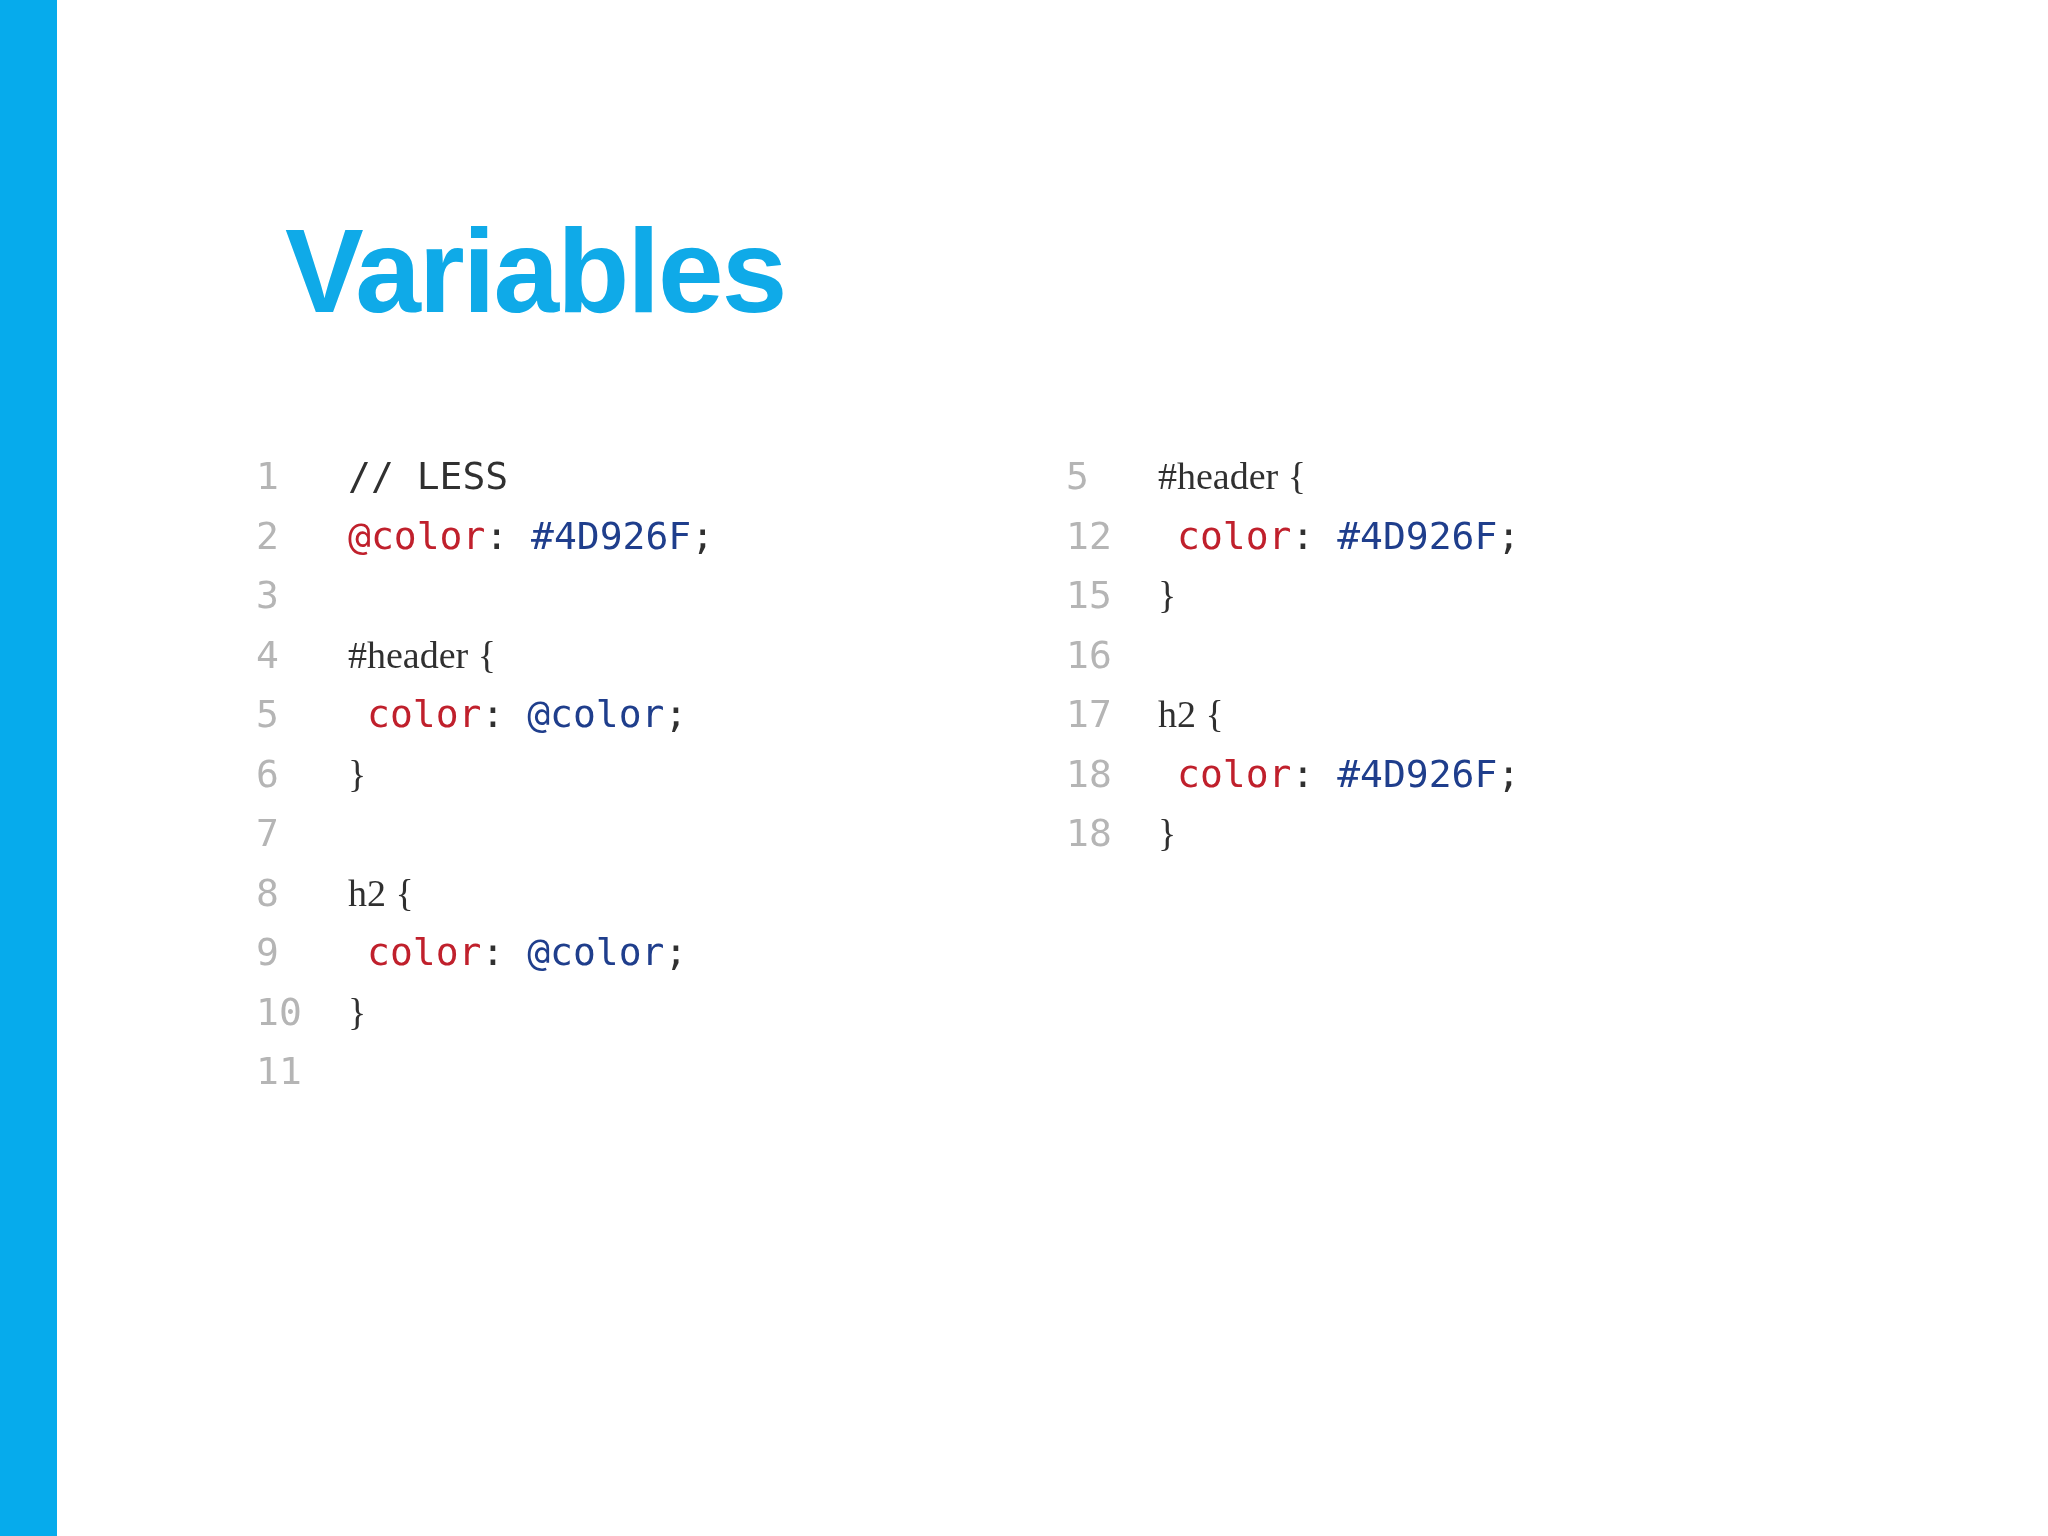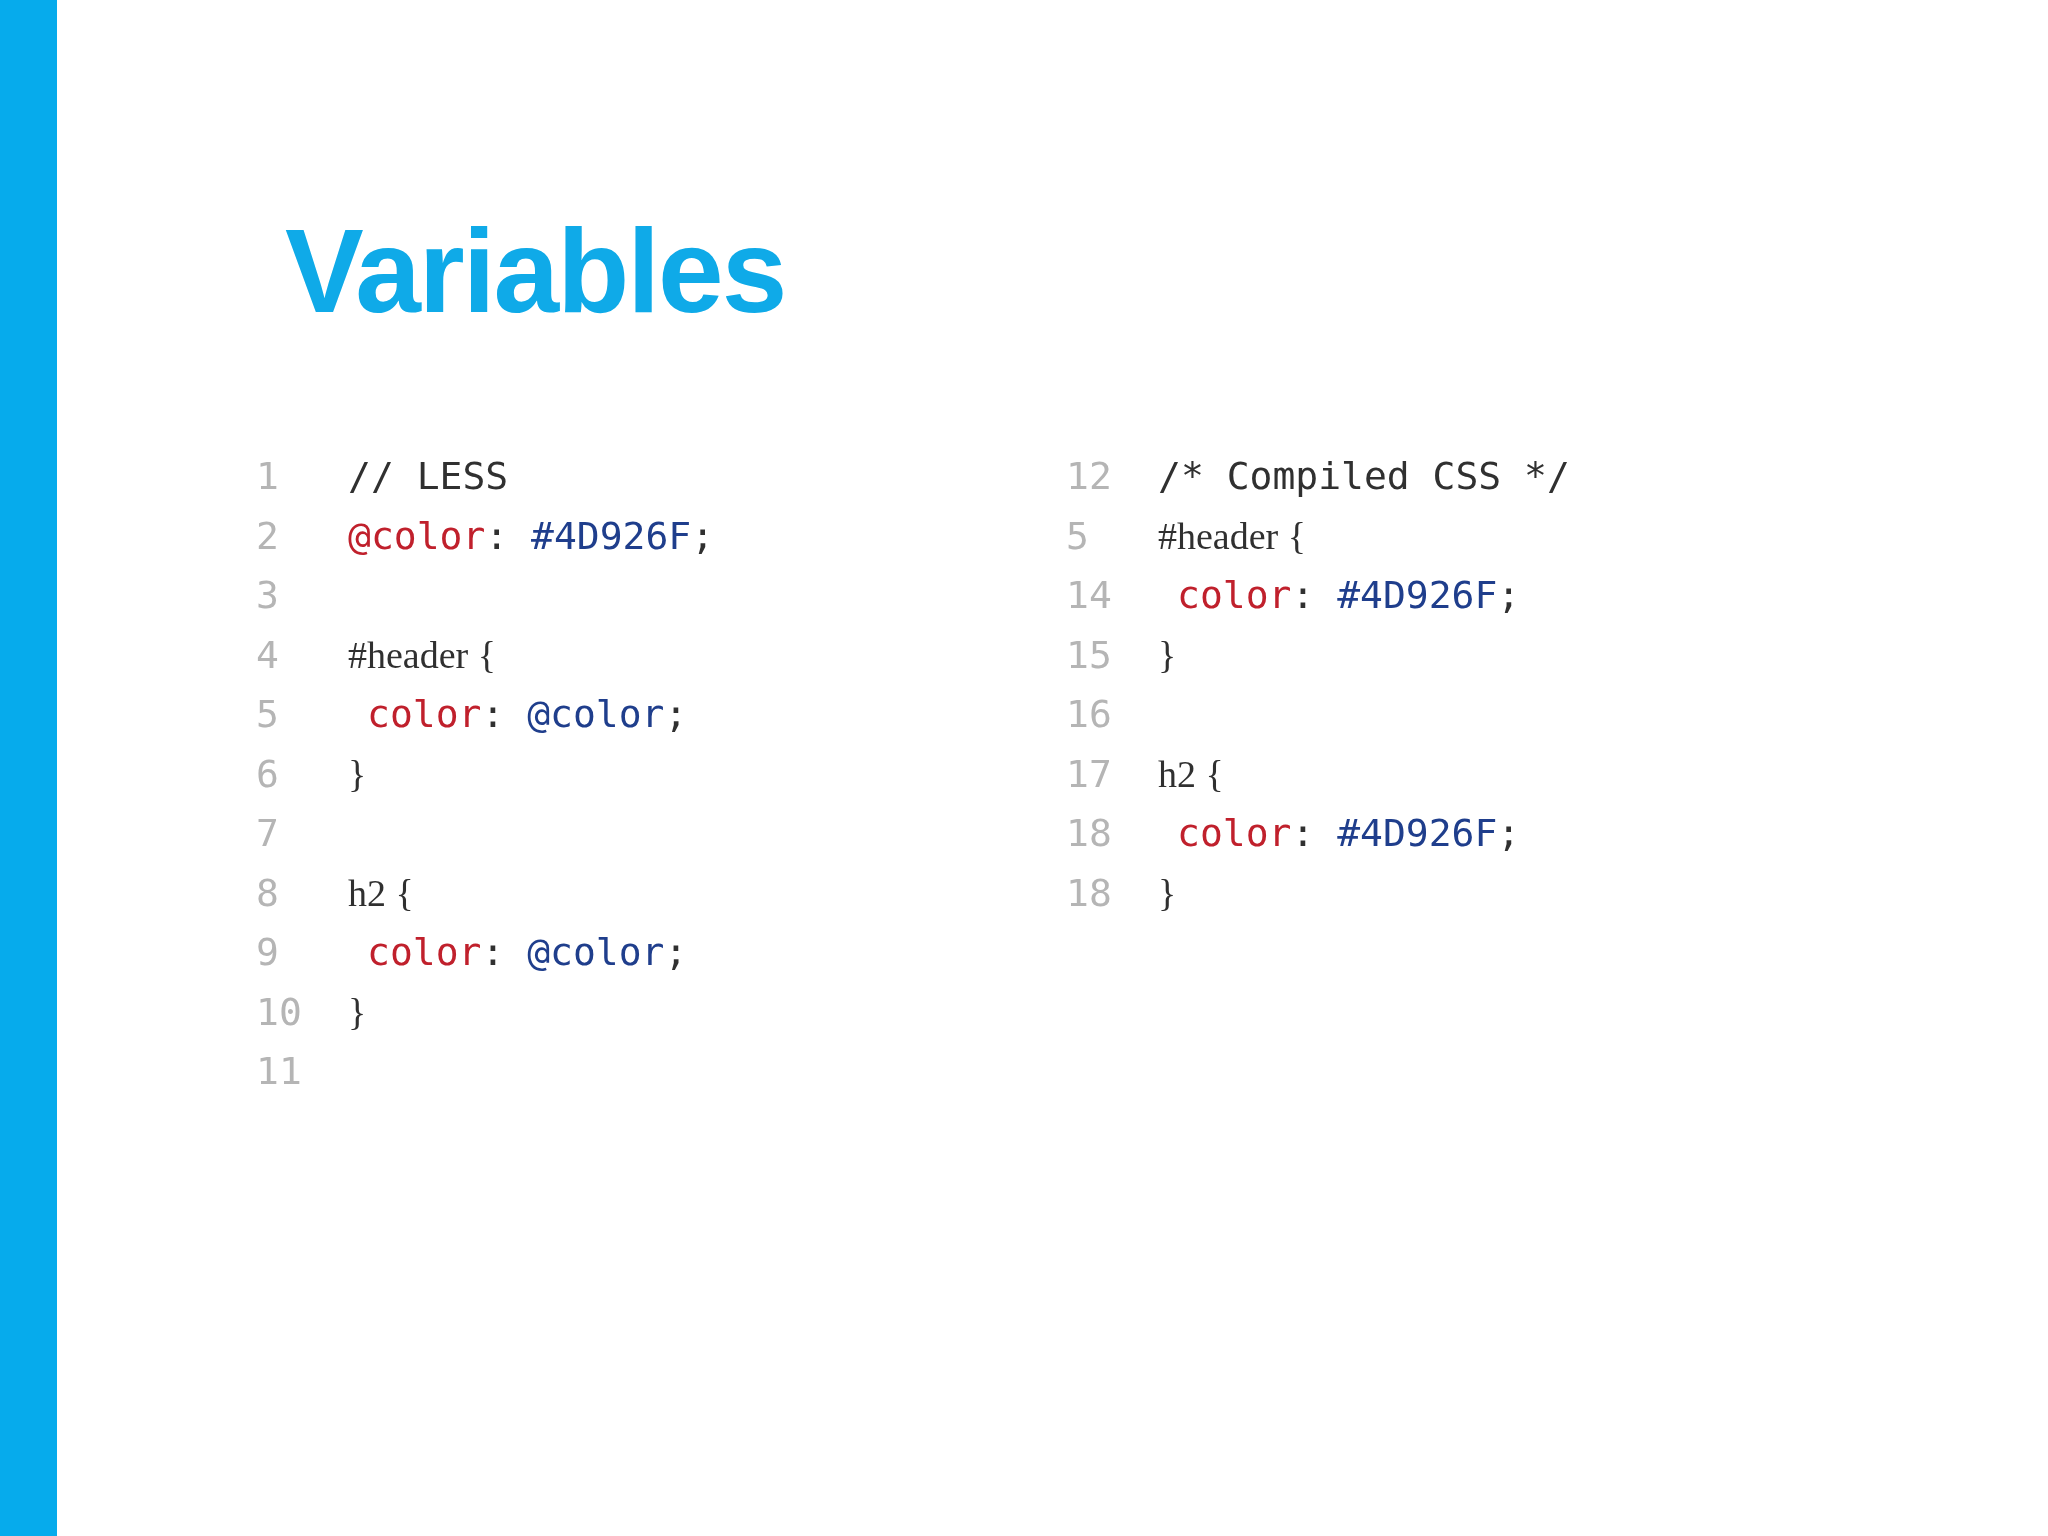--- a/index.html
+++ b/index.html
@@ -101,23 +101,22 @@
         <div class="code-line"><span class="ln">5</span><span class="code-text"><span class="tok-plain">  </span><span class="tok-prop">color</span><span class="tok-punct">: </span><span class="tok-value">@color</span><span class="tok-punct">;</span></span></div>
         <div class="code-line"><span class="ln">6</span><span class="code-text"><span class="tok-plain">}</span></span></div>
         <div class="code-line"><span class="ln">7</span><span class="code-text"><span class="tok-plain"></span></span></div>
         <div class="code-line"><span class="ln">8</span><span class="code-text"><span class="tok-plain">h2 {</span></span></div>
         <div class="code-line"><span class="ln">9</span><span class="code-text"><span class="tok-plain">  </span><span class="tok-prop">color</span><span class="tok-punct">: </span><span class="tok-value">@color</span><span class="tok-punct">;</span></span></div>
         <div class="code-line"><span class="ln">10</span><span class="code-text"><span class="tok-plain">}</span></span></div>
         <div class="code-line"><span class="ln">11</span><span class="code-text"><span class="tok-plain"></span></span></div>
       </div>
 
     <div class="code-column right" id="right-code-column">
-        <div class="code-line"><span class="ln">12</span><span class="code-text"><span class="tok-comment">/* Compiled CSS */</span></span></div>
         <div class="code-line"><span class="ln">5</span><span class="code-text"><span class="tok-plain">#header {</span></span></div>
-        <div class="code-line"><span class="ln">14</span><span class="code-text"><span class="tok-plain">  </span><span class="tok-prop">color</span><span class="tok-punct">: </span><span class="tok-value">#4D926F</span><span class="tok-punct">;</span></span></div>
+        <div class="code-line"><span class="ln">12</span><span class="code-text"><span class="tok-plain">  </span><span class="tok-prop">color</span><span class="tok-punct">: </span><span class="tok-value">#4D926F</span><span class="tok-punct">;</span></span></div>
         <div class="code-line"><span class="ln">15</span><span class="code-text"><span class="tok-plain">}</span></span></div>
         <div class="code-line"><span class="ln">16</span><span class="code-text"><span class="tok-plain"></span></span></div>
         <div class="code-line"><span class="ln">17</span><span class="code-text"><span class="tok-plain">h2 {</span></span></div>
         <div class="code-line"><span class="ln">18</span><span class="code-text"><span class="tok-plain">  </span><span class="tok-prop">color</span><span class="tok-punct">: </span><span class="tok-value">#4D926F</span><span class="tok-punct">;</span></span></div>
         <div class="code-line"><span class="ln">18</span><span class="code-text"><span class="tok-plain">}</span></span></div>
       </div>
 
   </div>
 
 </div>

